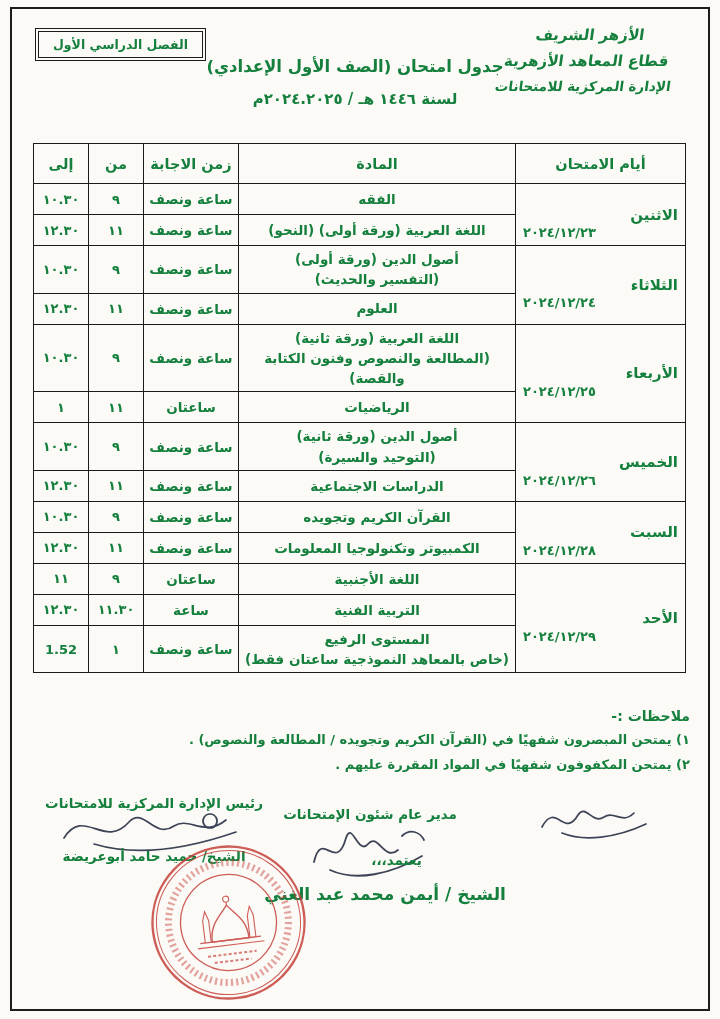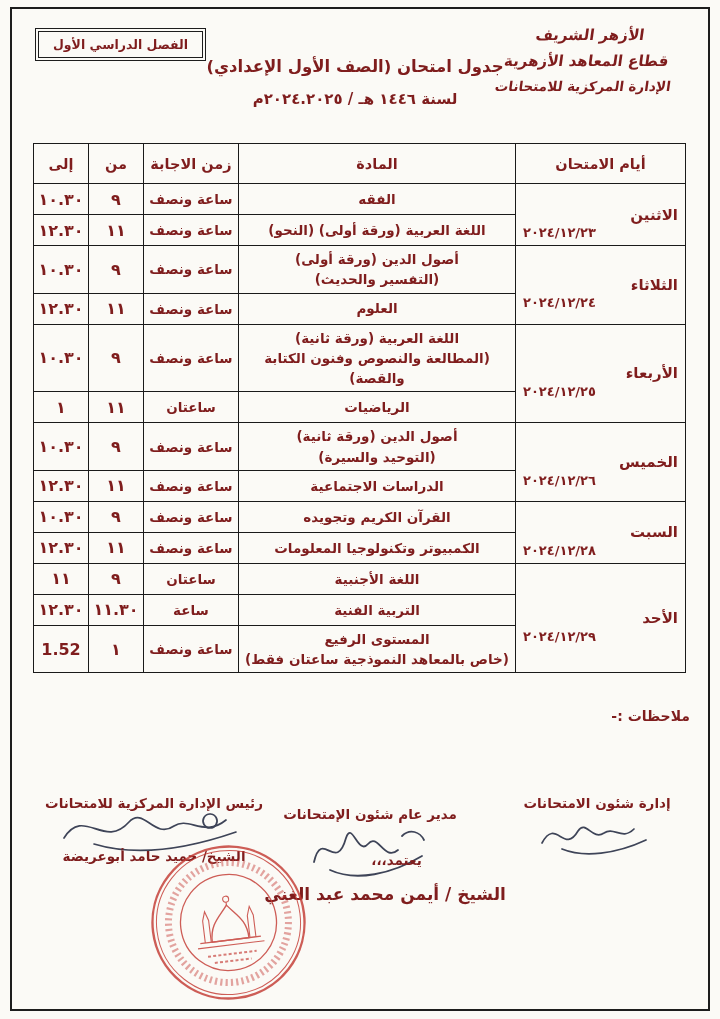--- a/index.html
+++ b/index.html
@@ -1,19 +1,19 @@
 <!DOCTYPE html>
 <html lang="ar" dir="rtl"><head>
 <meta charset="utf-8">
 <style>
   * { margin:0; padding:0; box-sizing:border-box; }
   html,body { width:720px; height:1019px; }
   body { background:#e9e8e4; font-family:"DejaVu Sans", sans-serif; }
   .sheet { position:relative; width:720px; height:1019px; background:#fbfaf6; overflow:hidden;
-           direction:rtl; color:#7f1d1d; }
+           direction:rtl; color:#15803d; }
   .frame { position:absolute; top:7px; bottom:8px; left:10px; right:10px;
            border:2.5px solid #1d1d1d; pointer-events:none; }
 
   
   .semester-box { position:absolute; top:31px; left:38px; padding:5px 14px;
                   border:1.5px solid #1d1d1d; outline:1px solid #1d1d1d; outline-offset:2px;
                   font-size:12.5px; font-weight:700; white-space:nowrap; background:#fbfaf6; }
   .letterhead { position:absolute; top:22px; right:26px; width:215px; text-align:center;
                 transform:skewX(-8deg); font-weight:700; line-height:1.75; }
   .letterhead .lh-1 { font-size:15px; }
@@ -30,21 +30,21 @@
   .schedule th, .schedule td { border:1.5px solid #1a1a1a; text-align:center;
                    vertical-align:middle; font-weight:700; padding:3px 4px; }
   .schedule th { height:40px; font-size:14.5px; }
   .schedule td { height:31px; font-size:13.5px; }
   td.subject-cell { line-height:1.5; }
   td.day-cell { padding:0 7px; }
   .day-wrap { display:flex; justify-content:space-between; align-items:center; gap:4px; }
   .day-name { font-size:15px; white-space:nowrap; }
   .day-date { font-size:13px; letter-spacing:0.5px; white-space:nowrap;margin-top:36px; }
   td.duration-cell { font-size:13.5px; white-space:nowrap; }
-  td.time-cell { font-size:16px; }
+  td.time-cell { font-size:13px; }
 
   
   .notes { position:absolute; top:708px; right:30px; width:655px; text-align:right; }
   .notes-heading { font-size:14px; font-weight:700; margin-bottom:3px; }
   .note-item { font-size:13px; font-weight:700; line-height:1.95; }
 
   
   .sig { position:absolute; text-align:center; }
   .sig-title { font-size:13.5px; font-weight:700; white-space:nowrap; }
   .sig-name  { font-size:13.5px; font-weight:700; white-space:nowrap; margin-top:-4px; }
@@ -240,24 +240,27 @@
           </td>
           <td class="duration-cell">ساعة ونصف</td>
           <td class="time-cell">١</td>
           <td class="time-cell">1.52</td>
         </tr>
       </tbody>
   </table>
 
   <div class="notes">
     <div class="notes-heading">ملاحظات :-</div>
+    <div>
+        <div class="note-item">١) يمتحن المبصرون شفهيًا في (القرآن الكريم وتجويده / المطالعة والنصوص) .</div>
+        <div class="note-item">٢) يمتحن المكفوفون شفهيًا في المواد المقررة عليهم .</div>
+      </div>
   </div>
 
   <div class="sig sig-right">
-    <div class="sig-title">إدارة شئون الامتحانات</div>
     <svg width="130" height="50" viewBox="0 0 130 50">
       <g fill="none" stroke="#2a3147" stroke-width="1.7" stroke-linecap="round" opacity="0.9">
         <path d="M10,32 C24,6 32,44 46,20 C54,8 60,30 72,22 C82,15 90,30 102,18"></path>
         <path d="M30,38 C52,47 84,43 114,29"></path>
       </g>
     </svg>
   </div>
 
   <div class="sig sig-center">
     <div class="sig-title">مدير عام شئون الإمتحانات</div>

